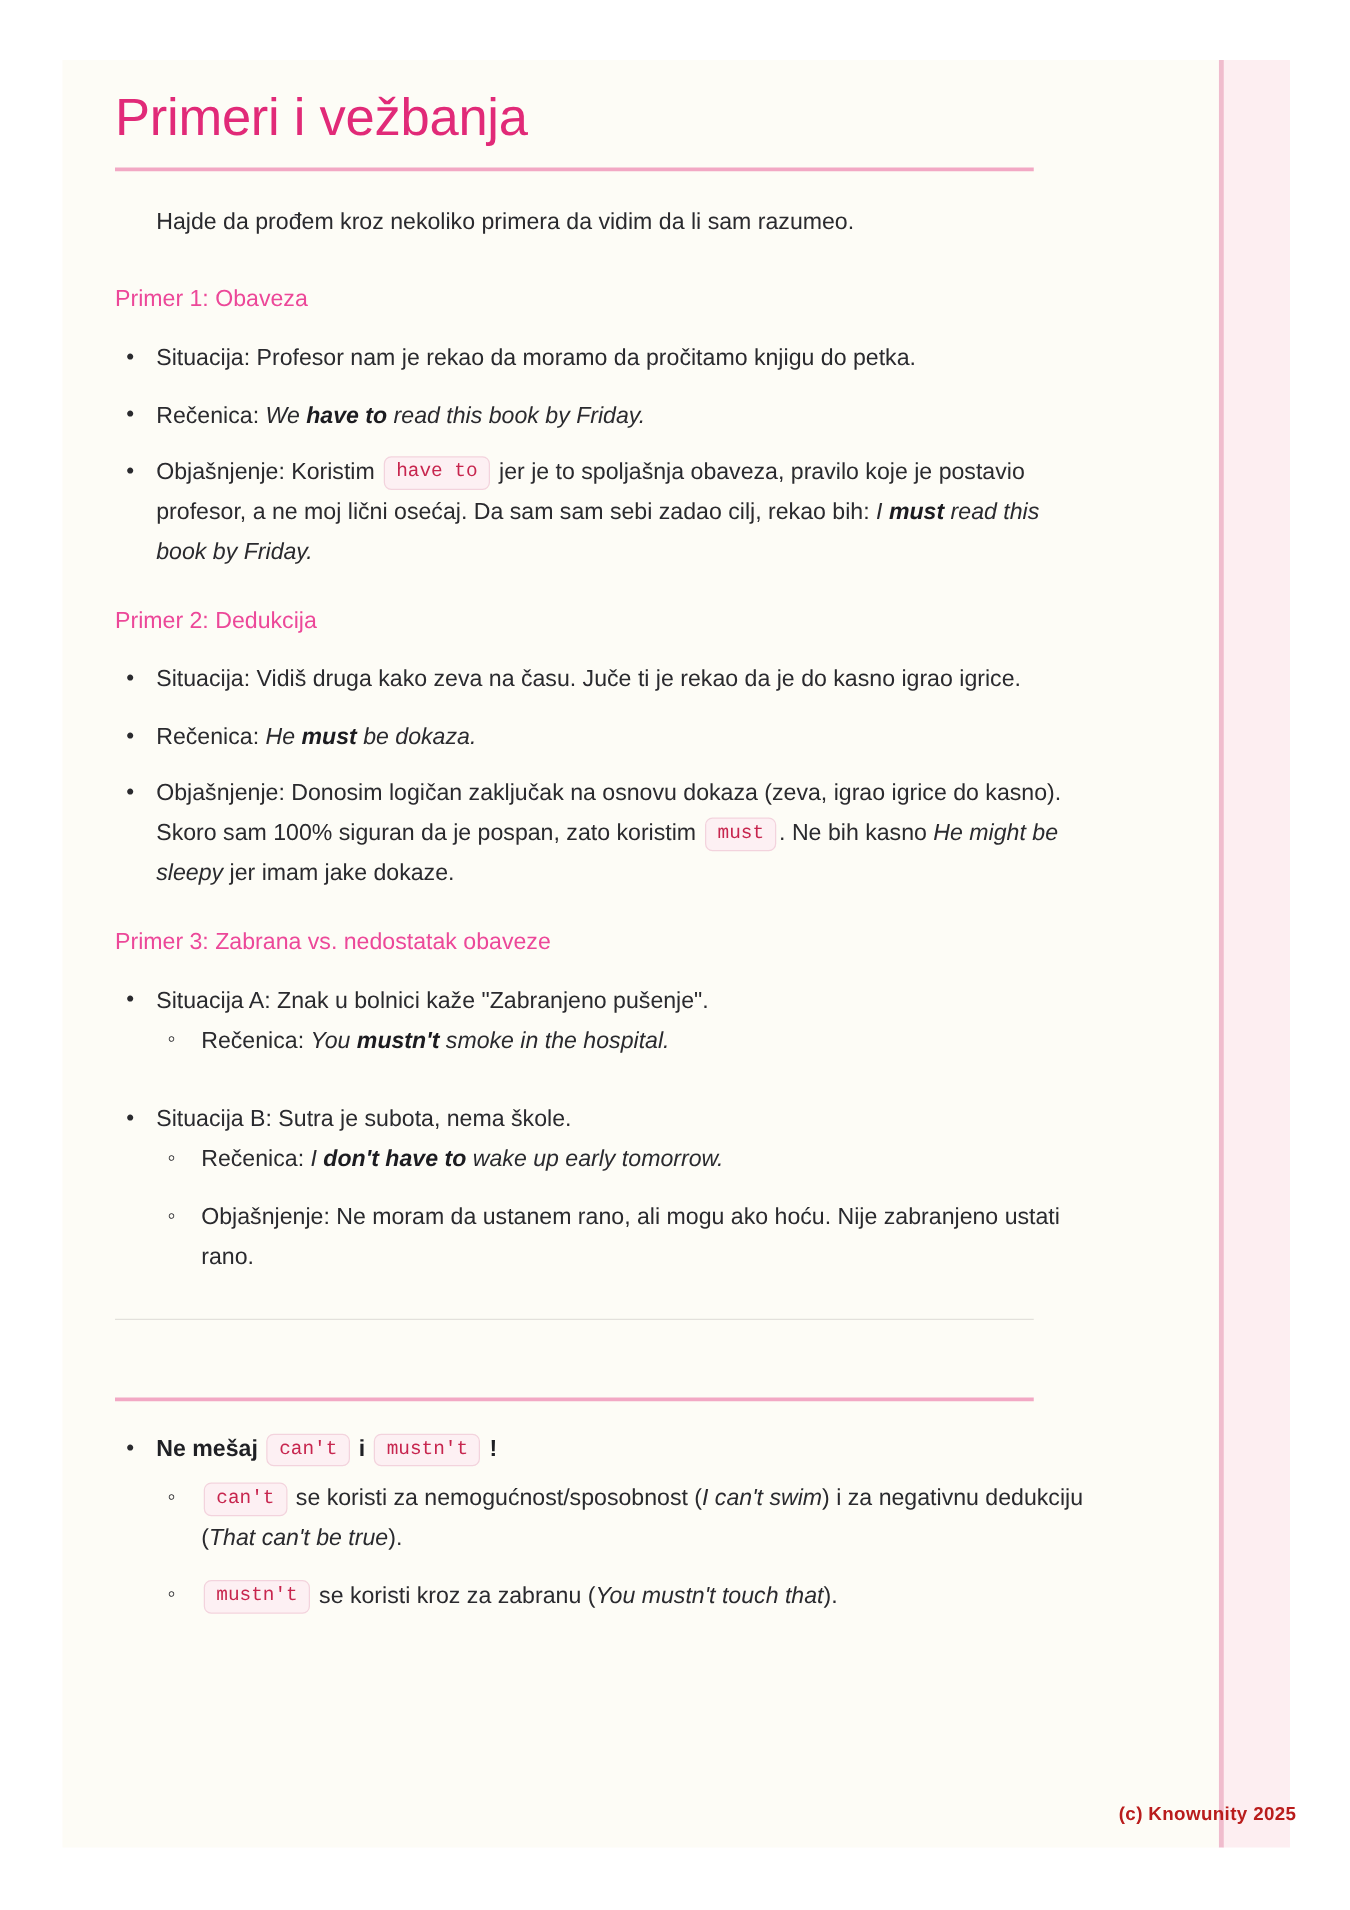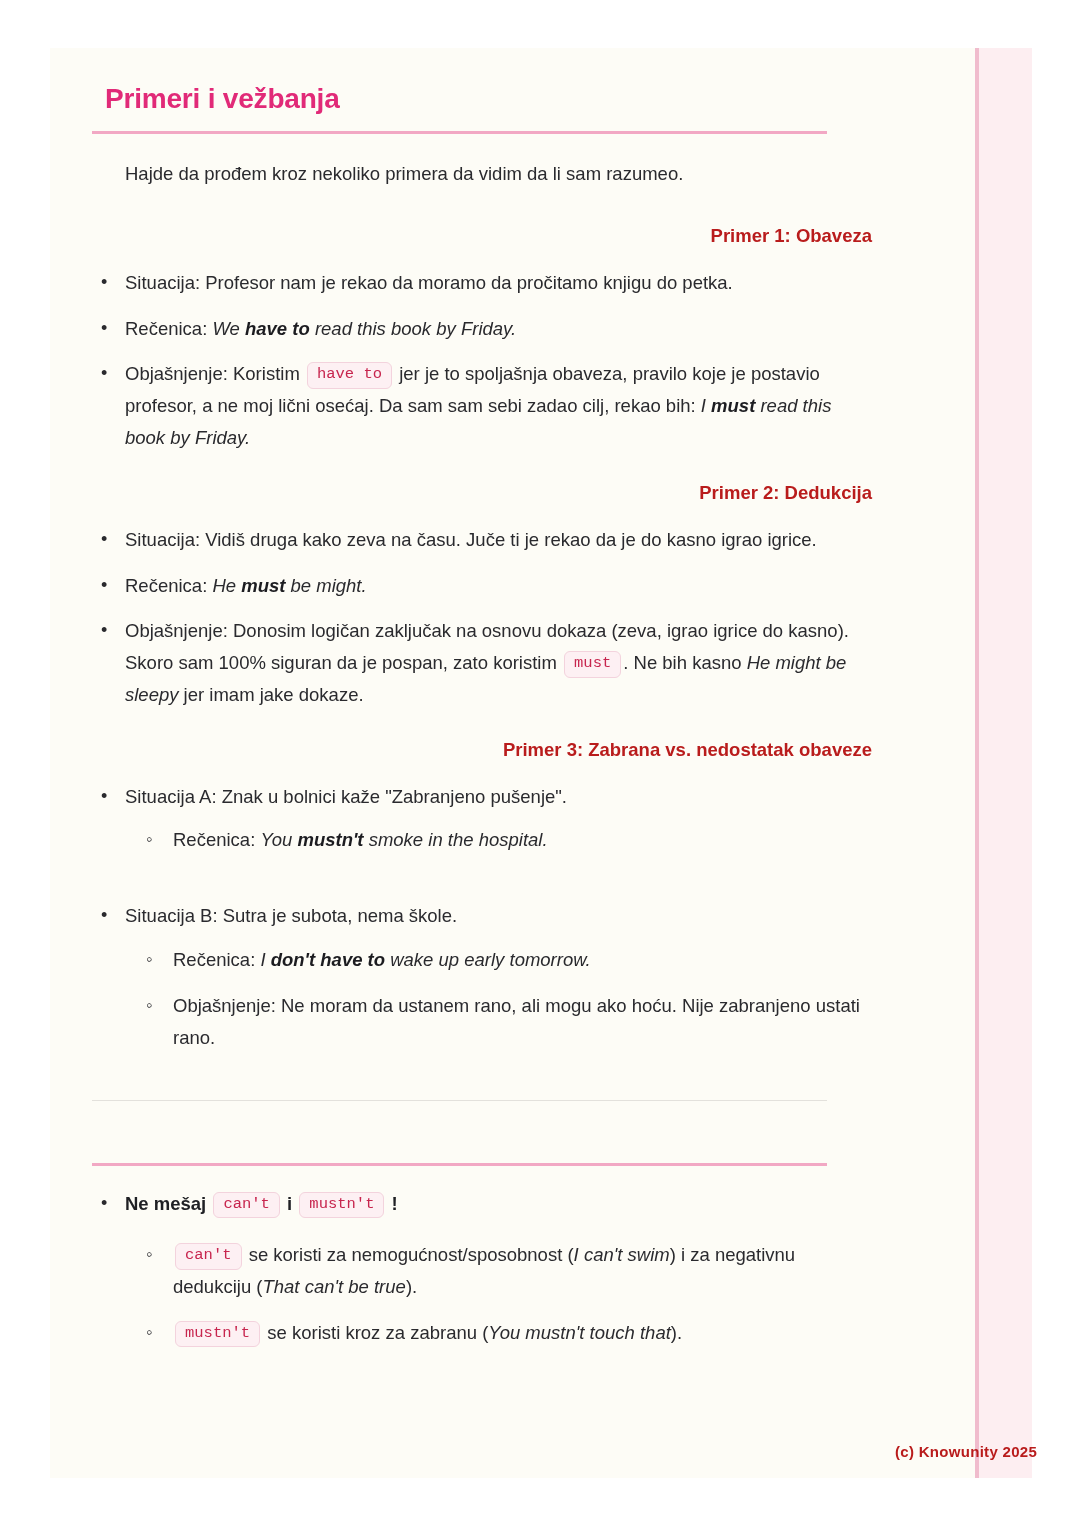--- a/index.html
+++ b/index.html
@@ -51,40 +51,39 @@
   #content {
     position: absolute;
     left: 42px;
     top: 0;
     width: 780px;
     color: #2a2a2e;
   }
 
   
   .h-section {
-    font-size: 28px;
-    font-weight: bold;
+    font-size: 42px;
+    font-weight: normal;
     color: #e12a78;
     letter-spacing: -0.2px;
-    margin: 13px;
+    margin: 0;
     padding: 0;
     line-height: 1.15;
   }
   .h-rule {
     height: 3px;
     background: #f2a8c4;
     width: 735px;
     margin-top: 16px;
   }
   .h-sub {
     font-size: 18.5px;
-    font-weight: bold;
-    color: #b91c1c;
+    font-weight: normal;
+    color: #ec4899;
     line-height: 1.4;
-    text-align: right;
   }
   .para {
     font-size: 18.5px;
     line-height: 1.55;
     color: #2a2a2e;
     margin-left: 33px;
   }
   .divider {
     height: 1px;
     background: #e3e1dc;
@@ -108,21 +107,21 @@
     content: "\2022";
     position: absolute;
     left: 9px;
     top: 0;
     font-size: 18px;
     color: #2a2a2e;
     line-height: 1.72;
   }
   ul.lvl2 {
     list-style: none;
-    margin: 12px;
+    margin: 0;
     padding: 0;
   }
   ul.lvl2 > li.bullet2 {
     position: relative;
     padding-left: 36px;
     font-size: 18.5px;
     line-height: 1.72;
     color: #2a2a2e;
   }
   ul.lvl2 > li.bullet2::before {
@@ -220,21 +219,21 @@
     <div class="h-sub">Primer 2: Dedukcija</div>
 
     <div class="sp-18"></div>
 
     <ul class="lvl1">
       <li class="bullet">
         <span>Situacija: </span><span>Vidiš druga kako zeva na času. Juče ti je rekao da je do kasno igrao igrice.</span>
       </li>
       <div class="sp-14"></div>
       <li class="bullet">
-        <span>Rečenica: </span><span class="it">He </span><span class="bi">must</span><span class="it"> be might.</span>
+        <span>Rečenica: </span><span class="it">He </span><span class="bi">must</span><span class="it"> be dokaza.</span>
       </li>
       <div class="sp-14"></div>
       <li class="bullet">
         <span>Objašnjenje: </span><span>Donosim logičan zaključak na osnovu dokaza (zeva, igrao igrice do kasno). Skoro sam 100% siguran da je pospan, zato koristim </span><code class="chip">must</code><span>. Ne bih kasno </span><span class="it">He might be sleepy</span><span> jer imam jake dokaze.</span>
       </li>
     </ul>
 
     <div class="sp-26"></div>
 
     <div class="h-sub">Primer 3: Zabrana vs. nedostatak obaveze</div>

